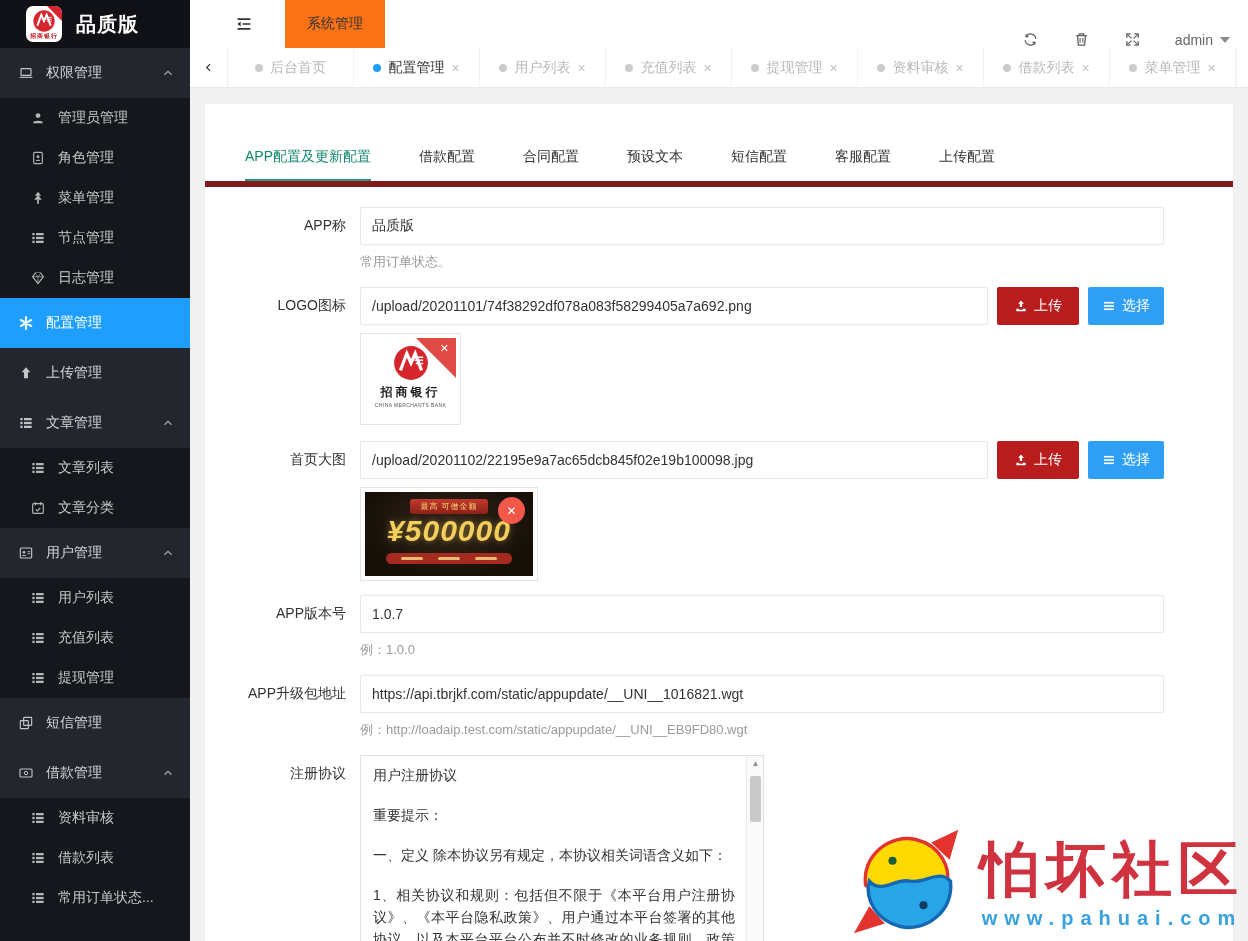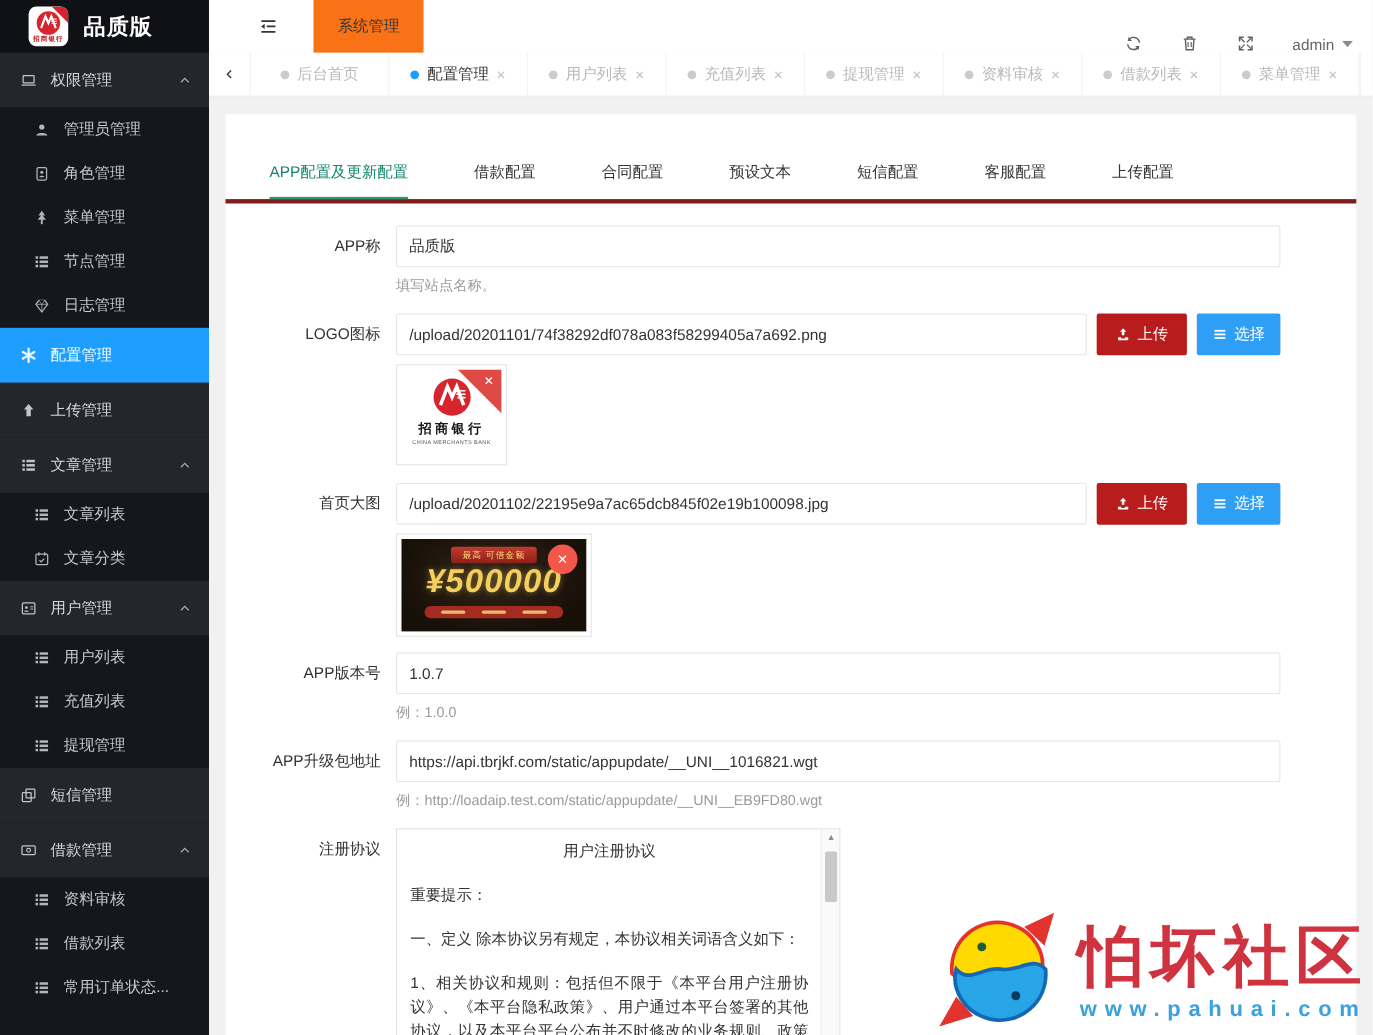--- a/index.html
+++ b/index.html
@@ -44,21 +44,21 @@
   .page-tab .dot { width:8px; height:8px; border-radius:50%; background:#ccc; flex:0 0 auto; }
   .page-tab.active { color:#333; }
   .page-tab.active .dot { background:#1e9fff; }
   .tab-close { color:#c0c0c0; font-size:14px; line-height:1; cursor:pointer; }
   .tab-close::before { content:"×"; }
 
   
   .main { position:absolute; left:190px; top:89px; right:0; bottom:0; padding:15px 15px 0; }
   .panel { background:#fff; width:100%; height:900px; box-shadow:0 1px 2px rgba(0,0,0,.04); }
 
-  .form-tabs { display:flex; gap:60px; padding:44px 0 0 40px; border-bottom:4px solid #7f1d1d; font-size:14px; }
+  .form-tabs { display:flex; gap:48px; padding:44px 0 0 40px; border-bottom:6px solid #7f1d1d; font-size:14px; }
   .form-tab { color:#333; padding-bottom:13px; cursor:pointer; border-bottom:2px solid transparent; }
   .form-tab.active { color:#13876e; border-bottom-color:#2c9678; }
 
   .form { padding-top:20px; }
   .frow { display:flex; padding-right:69px; }
   .frow-label { width:155px; text-align:right; padding-right:14px; padding-top:10px; font-size:14px; color:#333; flex:0 0 auto; }
   .frow-field { flex:1; min-width:0; }
   .txt-input { width:100%; height:38px; border:1px solid #e6e6e6; border-radius:2px; padding:0 11px; font-size:14px; color:#333; font-family:inherit; outline:none; background:#fff; }
   .help { font-size:13px; color:#9a9a9a; margin-top:8px; height:16px; }
   .gap18 { height:18px; } .gap16 { height:16px; } .gap14 { height:14px; }
@@ -83,21 +83,21 @@
   .banner-img { width:100%; height:100%; background:radial-gradient(ellipse at 50% 40%, #32261a 0%, #171008 75%); position:relative; overflow:hidden; text-align:center; }
   .bn-badge { display:inline-block; margin-top:7px; background:linear-gradient(#c23b2d,#8e2019); color:#ffd978; font-size:8px; padding:2px 10px; border-radius:3px; letter-spacing:1px; }
   .bn-amount { color:#f5cf5c; font-size:30px; font-weight:bold; font-style:italic; line-height:34px; text-shadow:0 0 6px rgba(245,207,92,.45); letter-spacing:1px; }
   .bn-strip { width:126px; height:11px; margin:5px auto 0; background:#a52a20; border-radius:6px; display:flex; align-items:center; justify-content:space-around; padding:0 8px; }
   .bn-strip i { display:block; width:22px; height:3px; background:#e5bd72; border-radius:2px; }
   .bn-close { position:absolute; top:5px; right:8px; width:27px; height:27px; border-radius:50%; background:#f25749; color:#fff; font-size:12px; font-weight:bold; display:flex; align-items:center; justify-content:center; cursor:pointer; }
   .bn-close::before { content:"✕"; }
 
   .textarea-box { width:404px; height:202px; border:1px solid #e0e0e0; position:relative; font-size:14px; color:#333; line-height:22px; overflow:hidden; background:#fff; }
   .ta-inner { padding:8px 28px 8px 12px; }
-  .ta-title { text-align:center; margin-bottom:18px; }
+  .ta-title { margin-bottom:18px; }
   .ta-p { margin-bottom:18px; text-align:justify; }
   .ta-scroll { position:absolute; right:0; top:0; bottom:0; width:17px; background:#fafafa; border-left:1px solid #ececec; }
   .ta-arr { position:absolute; left:0; width:17px; height:16px; display:flex; align-items:center; justify-content:center; color:#8b8b8b; font-size:8px; cursor:pointer; }
   .ta-arr.up { top:0; } .ta-arr.down { bottom:0; }
   .ta-arr.up::before { content:"▲"; } .ta-arr.down::before { content:"▼"; }
   .ta-thumb { position:absolute; left:3px; top:20px; width:11px; height:46px; background:#c9c9c9; border-radius:2px; cursor:pointer; }
   .ta-grip { position:absolute; right:1px; bottom:1px; width:10px; height:10px; background:
      linear-gradient(135deg, transparent 45%, #aaa 45%, #aaa 52%, transparent 52%, transparent 63%, #aaa 63%, #aaa 70%, transparent 70%, transparent 81%, #aaa 81%, #aaa 88%, transparent 88%); cursor:nwse-resize; }
 
   
@@ -504,21 +504,21 @@
         <div class="form-tab">客服配置</div>
         <div class="form-tab">上传配置</div>
       </div>
 
       <div class="form">
 
         <div class="frow">
           <div class="frow-label">APP称</div>
           <div class="frow-field">
             <input class="txt-input" type="text" value="品质版" style="">
-            <div class="help">填写站点名称。</div>
+            <div class="help">常用订单状态。</div>
           </div>
         </div>
         <div class="gap18"></div>
 
         <div class="frow">
           <div class="frow-label">LOGO图标</div>
           <div class="frow-field">
             <div class="input-group">
               <input class="txt-input" type="text" value="/upload/20201101/74f38292df078a083f58299405a7a692.png" style="">
               <button class="btn btn-upload">

